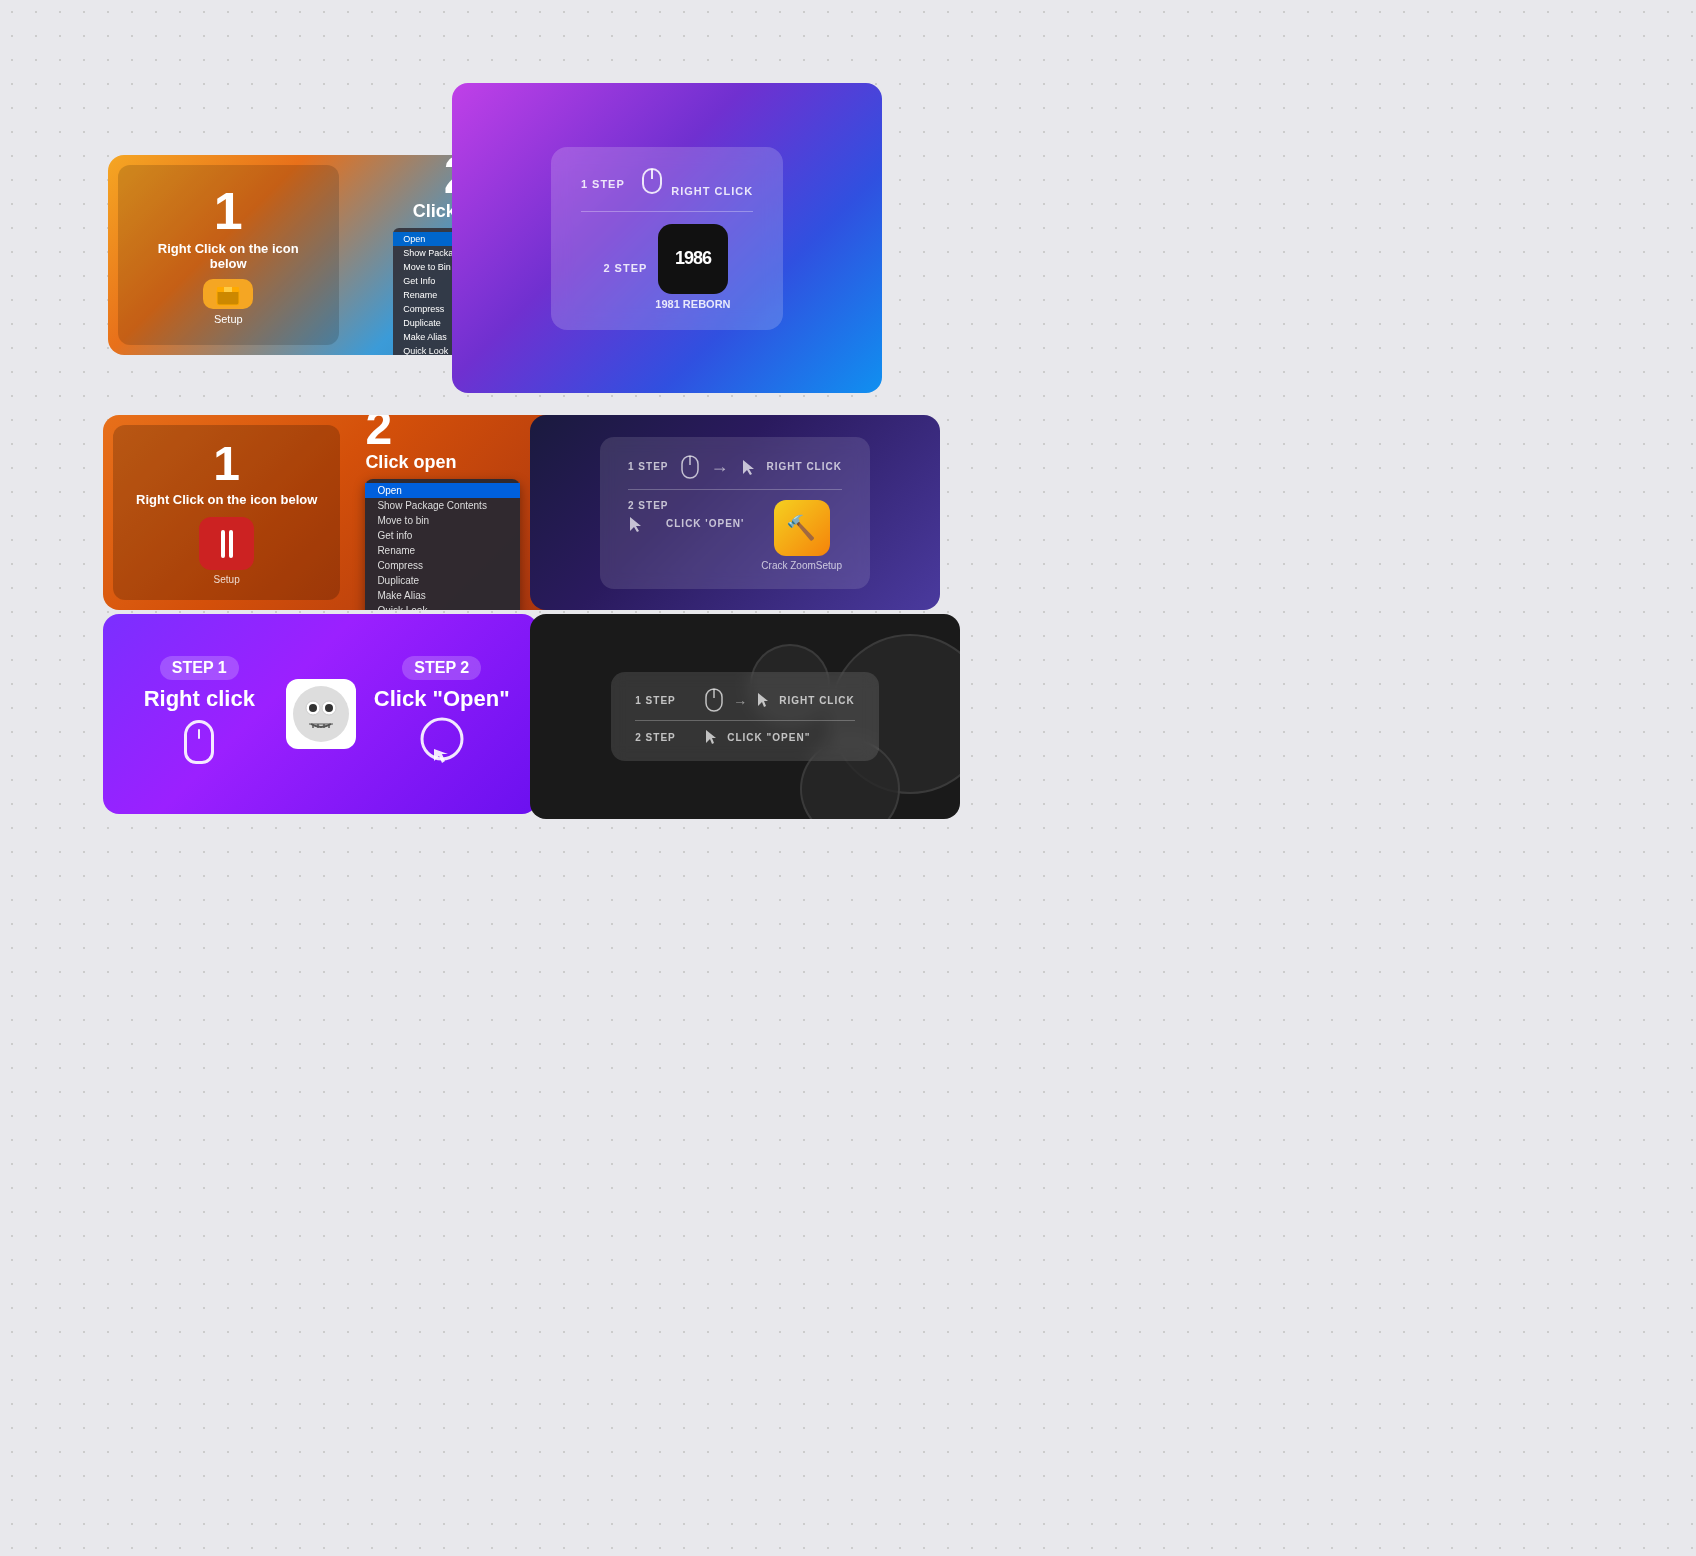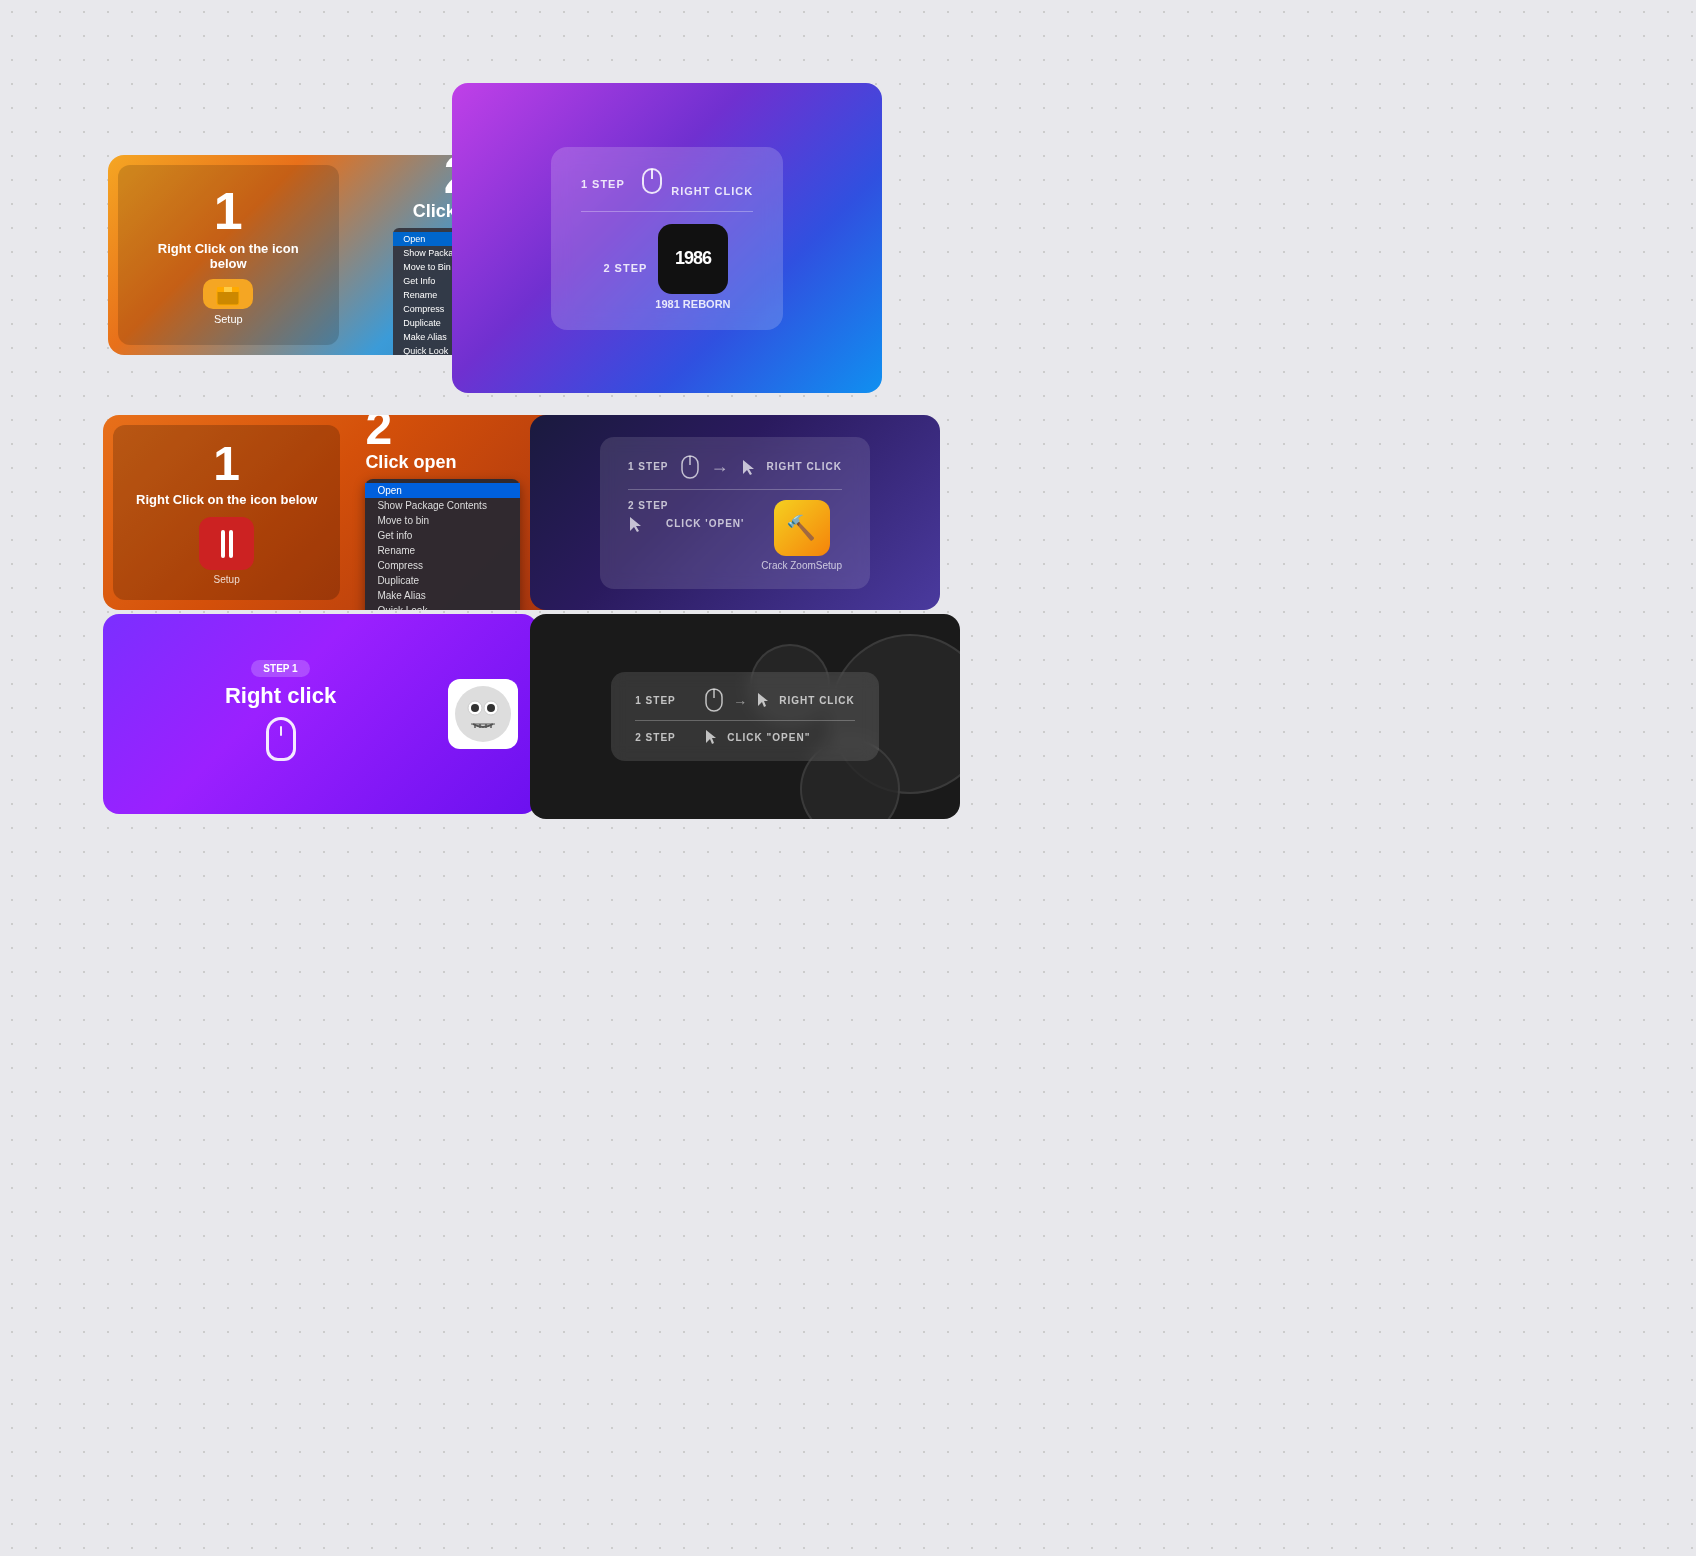--- a/index.html
+++ b/index.html
@@ -353,21 +353,21 @@
       display: flex;
       flex-direction: column;
       align-items: center;
       justify-content: center;
       flex: 1;
     }
     .step5-badge {
       background: rgba(255,255,255,0.2);
       border-radius: 20px;
       padding: 3px 12px;
-      font-size: 10px;
+      font-size: 16px;
       color: white;
       font-weight: 600;
       margin-bottom: 6px;
     }
     .step5-title {
       font-size: 22px;
       font-weight: 800;
       color: white;
       text-align: center;
     }
@@ -663,20 +663,30 @@
         <circle cx="38" cy="24" r="4" fill="#333"></circle>
         <path d="M20 40 Q30 46 40 40" stroke="#555" stroke-width="2" fill="none"></path>
         <line x1="18" y1="40" x2="42" y2="40" stroke="#555" stroke-width="1"></line>
         <line x1="22" y1="40" x2="22" y2="44" stroke="#555" stroke-width="1.5"></line>
         <line x1="27" y1="40" x2="27" y2="44" stroke="#555" stroke-width="1.5"></line>
         <line x1="33" y1="40" x2="33" y2="44" stroke="#555" stroke-width="1.5"></line>
         <line x1="38" y1="40" x2="38" y2="44" stroke="#555" stroke-width="1.5"></line>
       </svg>
     </div>
 
+    <div class="step5-section">
+      <div class="step5-badge">STEP 2</div>
+      <div class="step5-title">Click "Open"</div>
+      <div class="step5-icon">
+        <svg width="44" height="50" viewBox="0 0 44 50">
+          <circle cx="22" cy="22" r="20" fill="none" stroke="rgba(255,255,255,0.9)" stroke-width="3"></circle>
+          <polygon points="14,32 14,44 19,39 22,46 25,44 22,37 28,37" fill="rgba(255,255,255,0.9)"></polygon>
+        </svg>
+      </div>
+    </div>
   </div>
 </div>
 
 <div class="card" id="card6">
   <div class="bg-shapes">
     <div class="shape shape1"></div>
     <div class="shape shape2"></div>
     <div class="shape shape3"></div>
   </div>
   <div class="inner">

